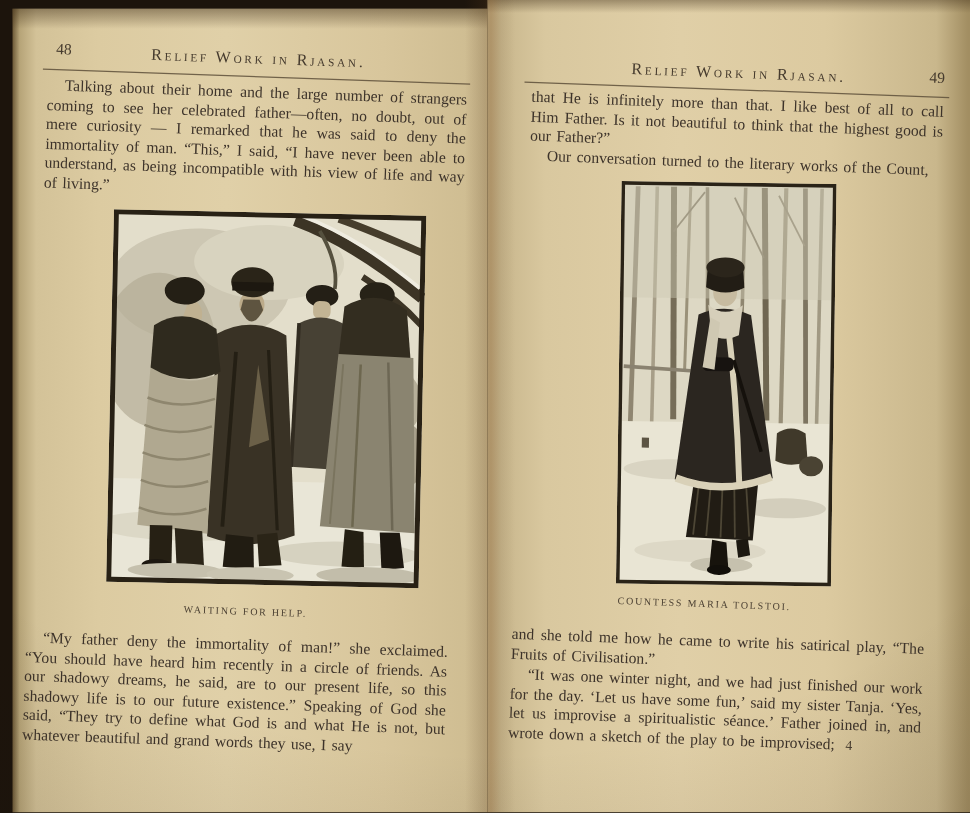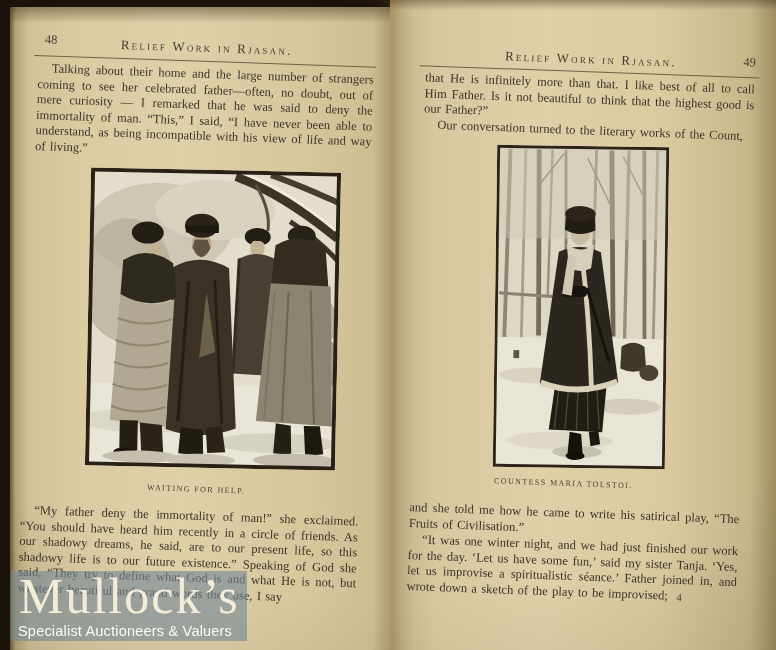--- a/index.html
+++ b/index.html
@@ -227,18 +227,14 @@
           <ellipse cx="88" cy="68" rx="16" ry="8" fill="#2b251b"></ellipse>
         </g>
         <rect x="1.5" y="1.5" width="177" height="319" fill="none" stroke="#2a2317" stroke-width="3"></rect>
       </svg>
     </div>
   </div>
 
   <div class="gutter"></div>
   <div class="vignette"></div>
 
-  <div class="watermark">
-    <div class="wm-title">Mullock’s</div>
-    <div class="wm-sub">Specialist Auctioneers &amp; Valuers</div>
-  </div>
 
 </div>
 
 </body></html>

